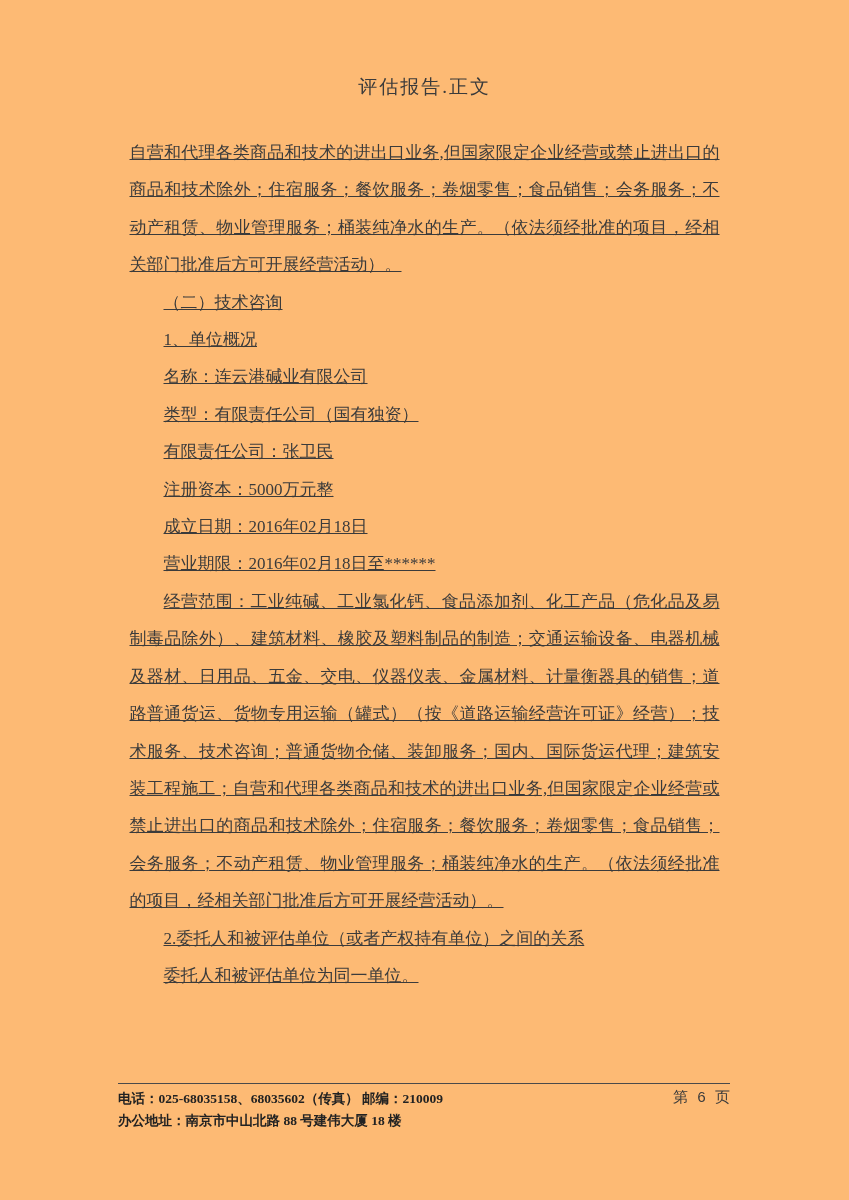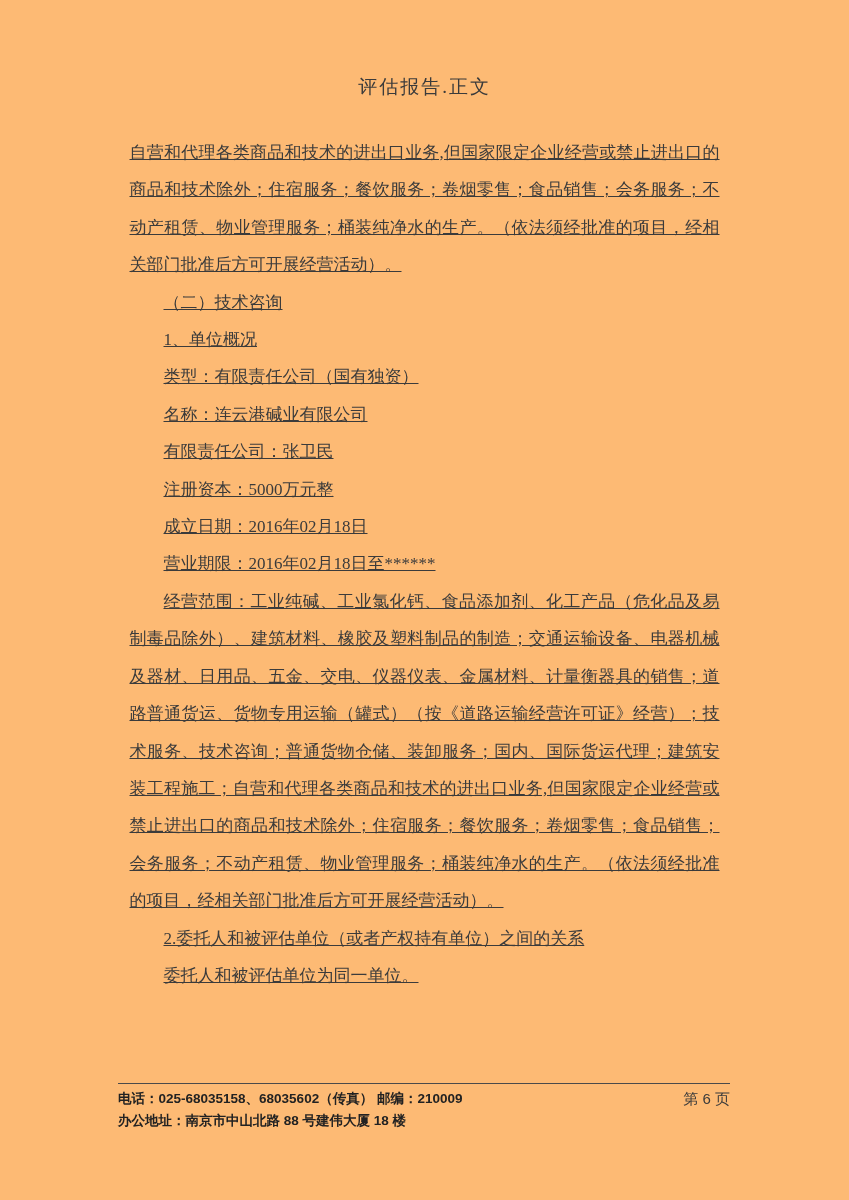--- a/index.html
+++ b/index.html
@@ -47,47 +47,47 @@
     top: 1083px;
     border-top: 1.5px solid #4a4a4a;
     padding-top: 4px;
   }
   .footer-row {
     display: flex;
     justify-content: space-between;
     align-items: flex-start;
   }
   .footer-left {
-    font-family: Liberation Sans, sans-serif;
+    font-family: Liberation Serif, serif;
     font-weight: 700;
     font-size: 13.5px;
     line-height: 22px;
     color: #222222;
   }
   .footer-page {
-    font-family: Liberation Sans, sans-serif;
+    font-family: Liberation Mono, monospace;
     font-size: 15px;
     line-height: 22px;
     color: #3b3b3b;
     white-space: nowrap;
   }
 </style>
 </head>
 <body>
 
 <div class="page">
 
   <div class="doc-title">评估报告.正文</div>
 
   <div class="doc-body">
     <p class="para">自营和代理各类商品和技术的进出口业务,但国家限定企业经营或禁止进出口的商品和技术除外；住宿服务；餐饮服务；卷烟零售；食品销售；会务服务；不动产租赁、物业管理服务；桶装纯净水的生产。（依法须经批准的项目，经相关部门批准后方可开展经营活动）。</p>
     <p class="indent">（二）技术咨询</p>
     <p class="indent">1、单位概况</p>
+    <p class="indent">名称：连云港碱业有限公司</p>
     <p class="indent">类型：有限责任公司（国有独资）</p>
-    <p class="indent">名称：连云港碱业有限公司</p>
     <p class="indent">有限责任公司：张卫民</p>
     <p class="indent">注册资本：5000万元整</p>
     <p class="indent">成立日期：2016年02月18日</p>
     <p class="indent">营业期限：2016年02月18日至******</p>
     <p class="indent">经营范围：工业纯碱、工业氯化钙、食品添加剂、化工产品（危化品及易制毒品除外）、建筑材料、橡胶及塑料制品的制造；交通运输设备、电器机械及器材、日用品、五金、交电、仪器仪表、金属材料、计量衡器具的销售；道路普通货运、货物专用运输（罐式）（按《道路运输经营许可证》经营）；技术服务、技术咨询；普通货物仓储、装卸服务；国内、国际货运代理；建筑安装工程施工；自营和代理各类商品和技术的进出口业务,但国家限定企业经营或禁止进出口的商品和技术除外；住宿服务；餐饮服务；卷烟零售；食品销售；会务服务；不动产租赁、物业管理服务；桶装纯净水的生产。（依法须经批准的项目，经相关部门批准后方可开展经营活动）。</p>
     <p class="indent">2.委托人和被评估单位（或者产权持有单位）之间的关系</p>
     <p class="indent">委托人和被评估单位为同一单位。</p>
   </div>
 
   <div class="footer">

